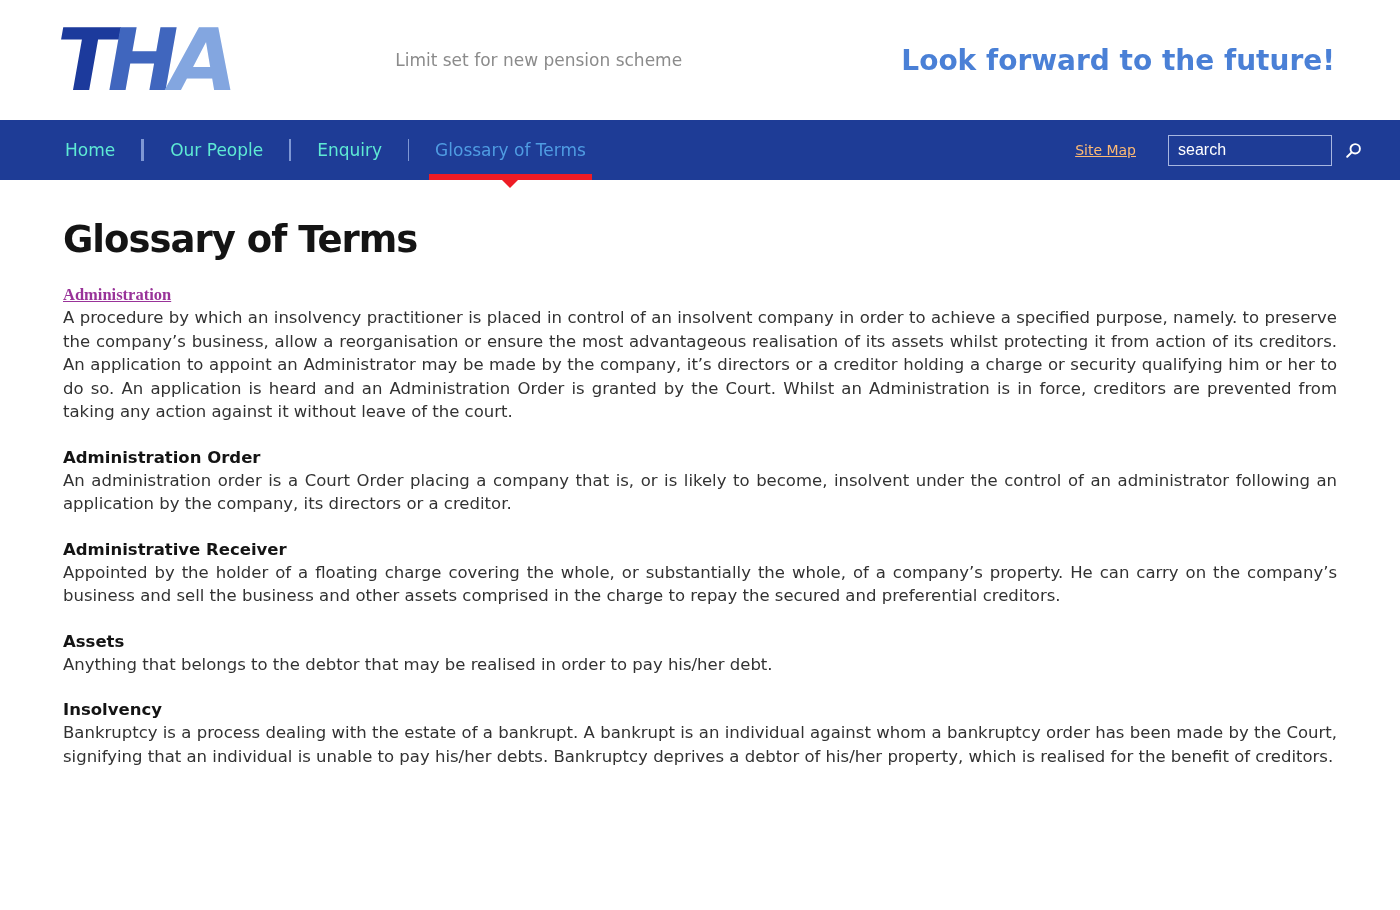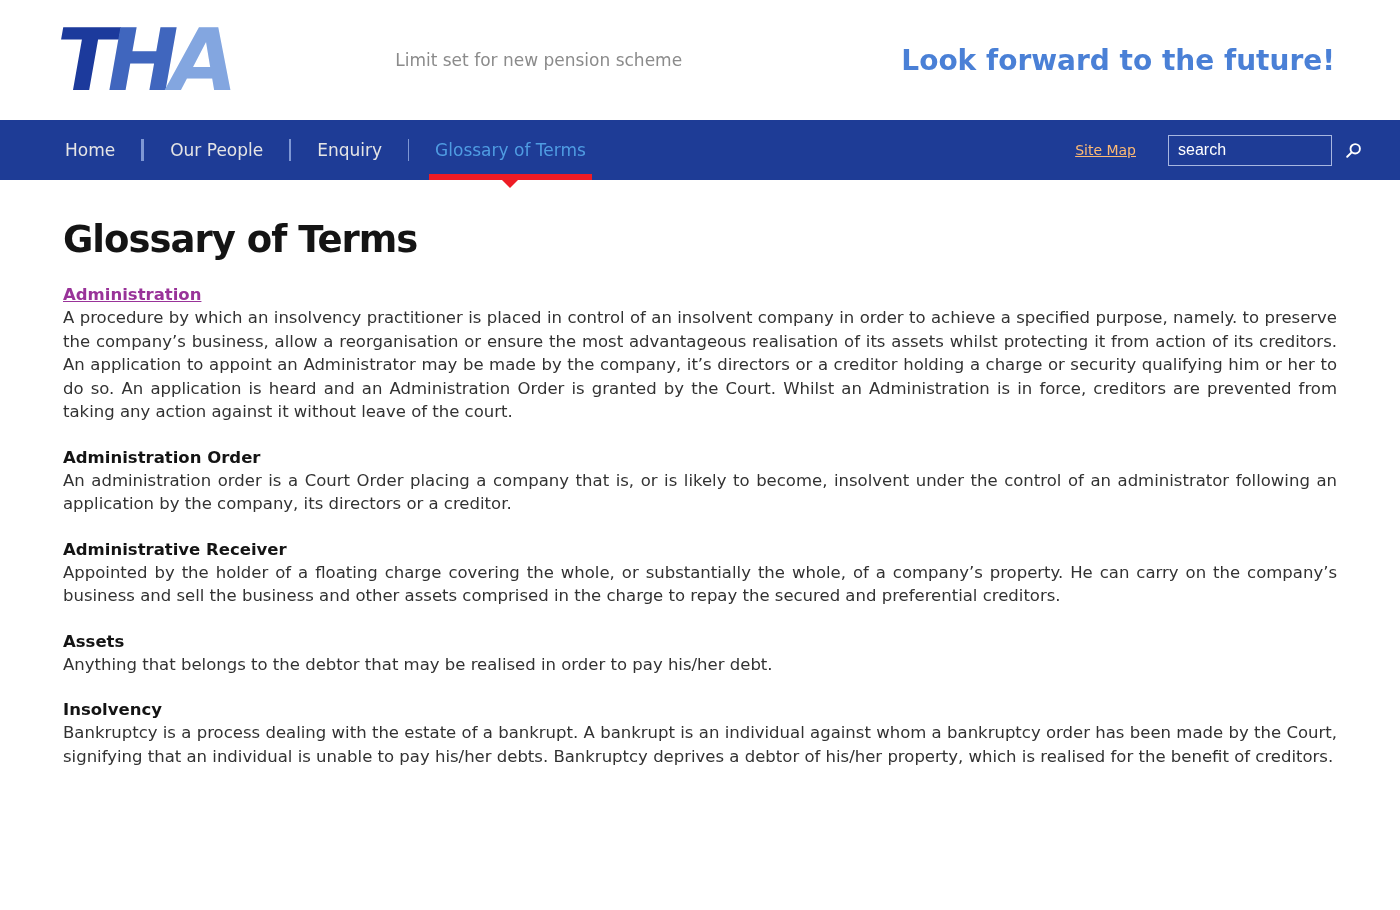--- a/index.html
+++ b/index.html
@@ -39,21 +39,21 @@
     background: #1e3c96;
     display: flex; align-items: center;
     padding: 0 38px 0 39px;
   }
   .nav-items { display: flex; align-items: center; height: 100%; }
   .nav-item {
     position: relative;
     height: 100%;
     display: flex; align-items: center;
     padding: 0 26px;
-    color: #e5e5e5; font-size: 17px;
+    color: #5eead4; font-size: 17px;
     text-decoration: none; cursor: pointer;
     white-space: nowrap;
   }
   .nav-item.active { color: #4f9ce2; }
   .nav-item.active::after {
     content: ""; position: absolute; left: 20px; right: 20px; bottom: 0;
     height: 6px; background: #ee1c25;
   }
   .nav-item.active::before {
     content: ""; position: absolute; left: 50%; bottom: -8px; margin-left: -8px;
@@ -91,21 +91,21 @@
     color: #323232;
     text-align: justify;
   }
   .intro { margin-top: 17px; }
   .entry { margin-top: 23px; }
   .term {
     margin: 0; display: inline-block;
     font-size: 16.5px; line-height: 22px; font-weight: bold;
     color: #141414;
   }
-  a.term-link { color: #993399; text-decoration: underline; cursor: pointer; }
+  a.term-link { color: #993399; text-decoration: underline; cursor: pointer; font-family: Liberation Serif, serif; }
 </style>
 </head>
 <body>
 
 <div class="header">
   <div class="logo">
     <span class="logo-t">T</span><span class="logo-h">H</span><span class="logo-a">A</span>
   </div>
   <div class="tagline">Limit set for new pension scheme</div>
   <div class="slogan">Look forward to the future!</div>

